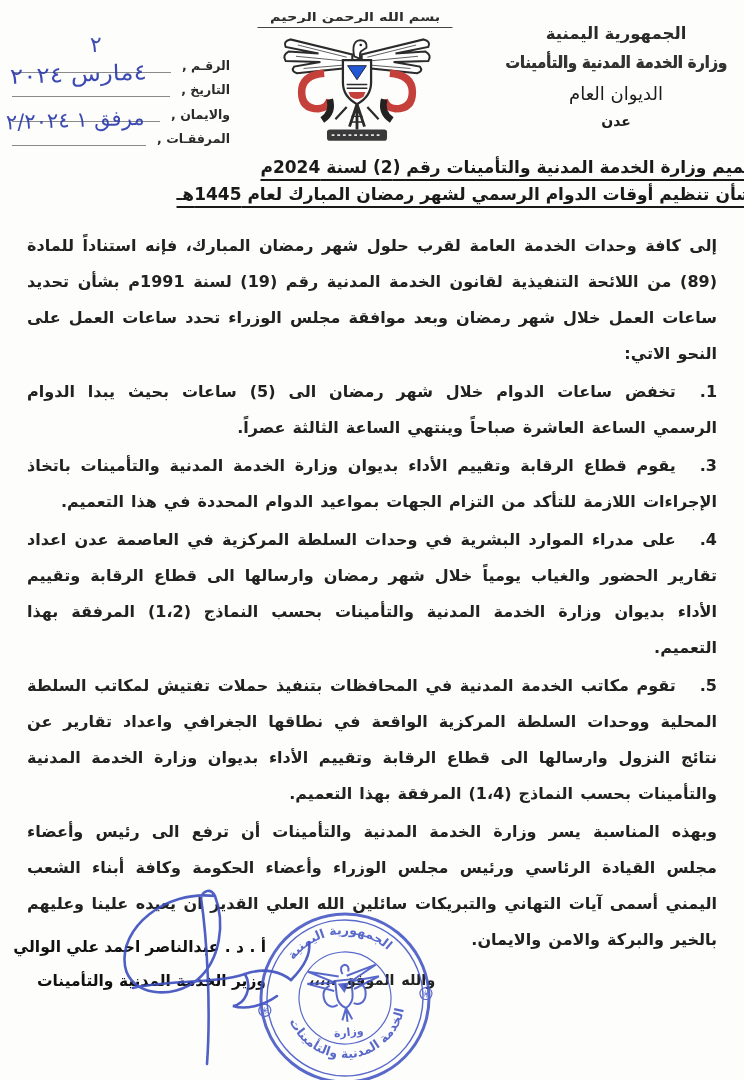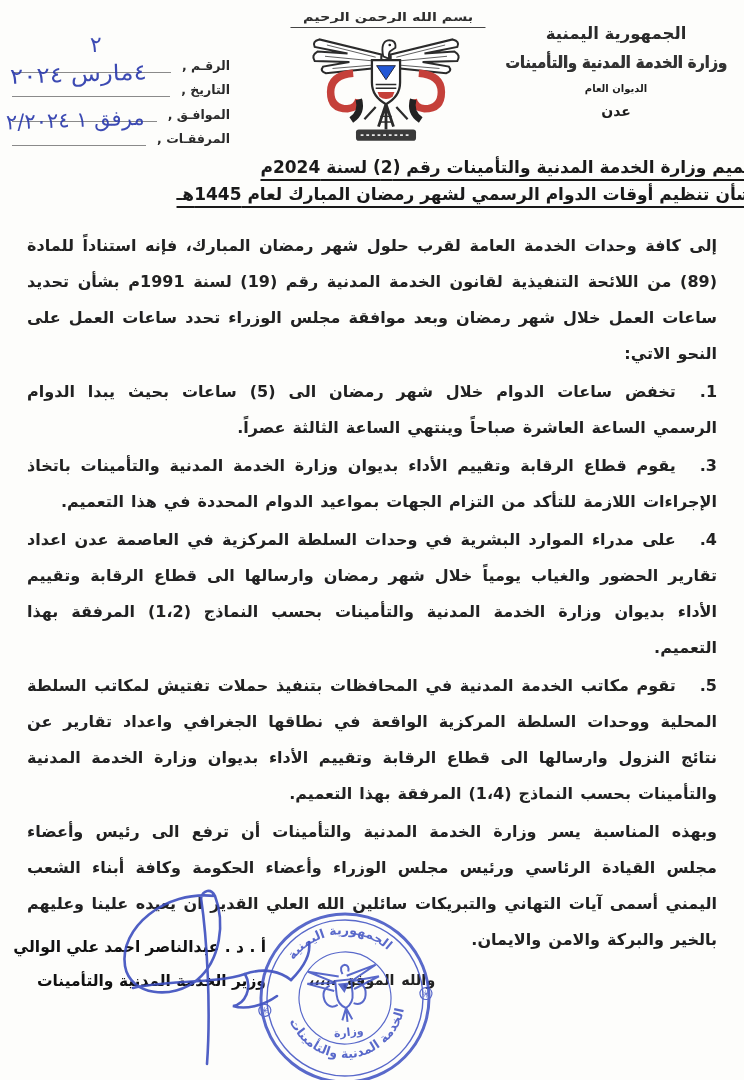--- a/index.html
+++ b/index.html
@@ -18,25 +18,25 @@
   .hdr-right {
     position:absolute; top:24px; right:14px; width:228px;
     text-align:center; line-height:1.25;
   }
   .hdr-country { font-size:16.5px; font-weight:bold; color:#2a2a2a; }
   .hdr-ministry {
     margin-top:8px; font-size:14.5px; font-weight:bold; color:#333;
     transform:scaleY(1.15); letter-spacing:-0.5px;
     text-shadow:0.6px 0 0 #444;
   }
-  .hdr-office { margin-top:12px; font-size:10px; font-weight:bold; }
+  .hdr-office { margin-top:12px; font-size:18px; font-weight:normal; }
   .hdr-city { margin-top:8px; font-size:14px; font-weight:bold; }
 
   .hdr-center {
-    position:absolute; top:6px; left:288px; width:178px; text-align:right;
+    position:absolute; top:6px; left:277px; width:178px; text-align:left;
   }
   .bismillah {
     display:inline-block; font-size:11.5px; font-weight:bold; color:#2e2e2e;
     border-bottom:1.5px solid #444; padding:0 10px 3px 10px;
     transform:scaleX(1.25);
   }
   .emblem-wrap { margin-top:2px; }
 
   .hdr-left {
     position:absolute; top:48px; left:12px; width:218px; direction:rtl;
@@ -139,21 +139,21 @@
   <div class="hdr-left">
     <div class="fld-row">
       <span class="fld-label">الرقـم ,</span>
       <span class="fld-line"></span>
     </div>
     <div class="fld-row">
       <span class="fld-label">التاريخ ,</span>
       <span class="fld-line"></span>
     </div>
     <div class="fld-row">
-      <span class="fld-label">الموافـق ,</span>
+      <span class="fld-label">والايمان ,</span>
       <span class="fld-line"></span>
     </div>
     <div class="fld-row">
       <span class="fld-label">المرفقـات ,</span>
       <span class="fld-line"></span>
     </div>
     <span class="hand hand-num">٢</span>
     <span class="hand hand-date">٤مارس ٢٠٢٤</span>
     <span class="hand hand-attach">مرفق ١ ٢/٢٠٢٤</span>
   </div>

